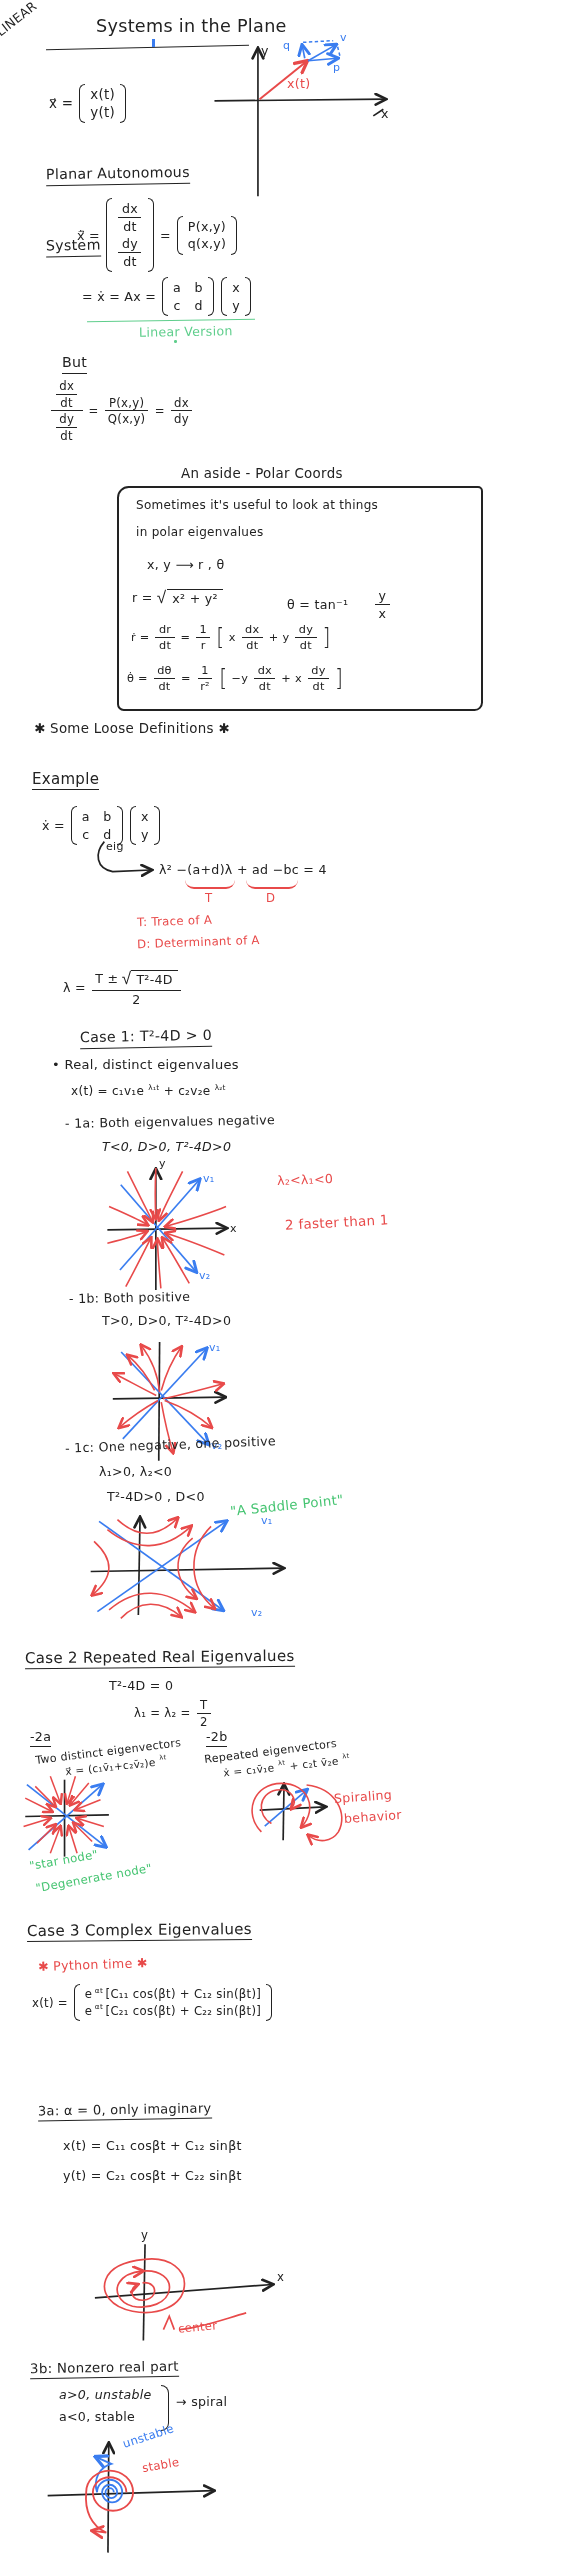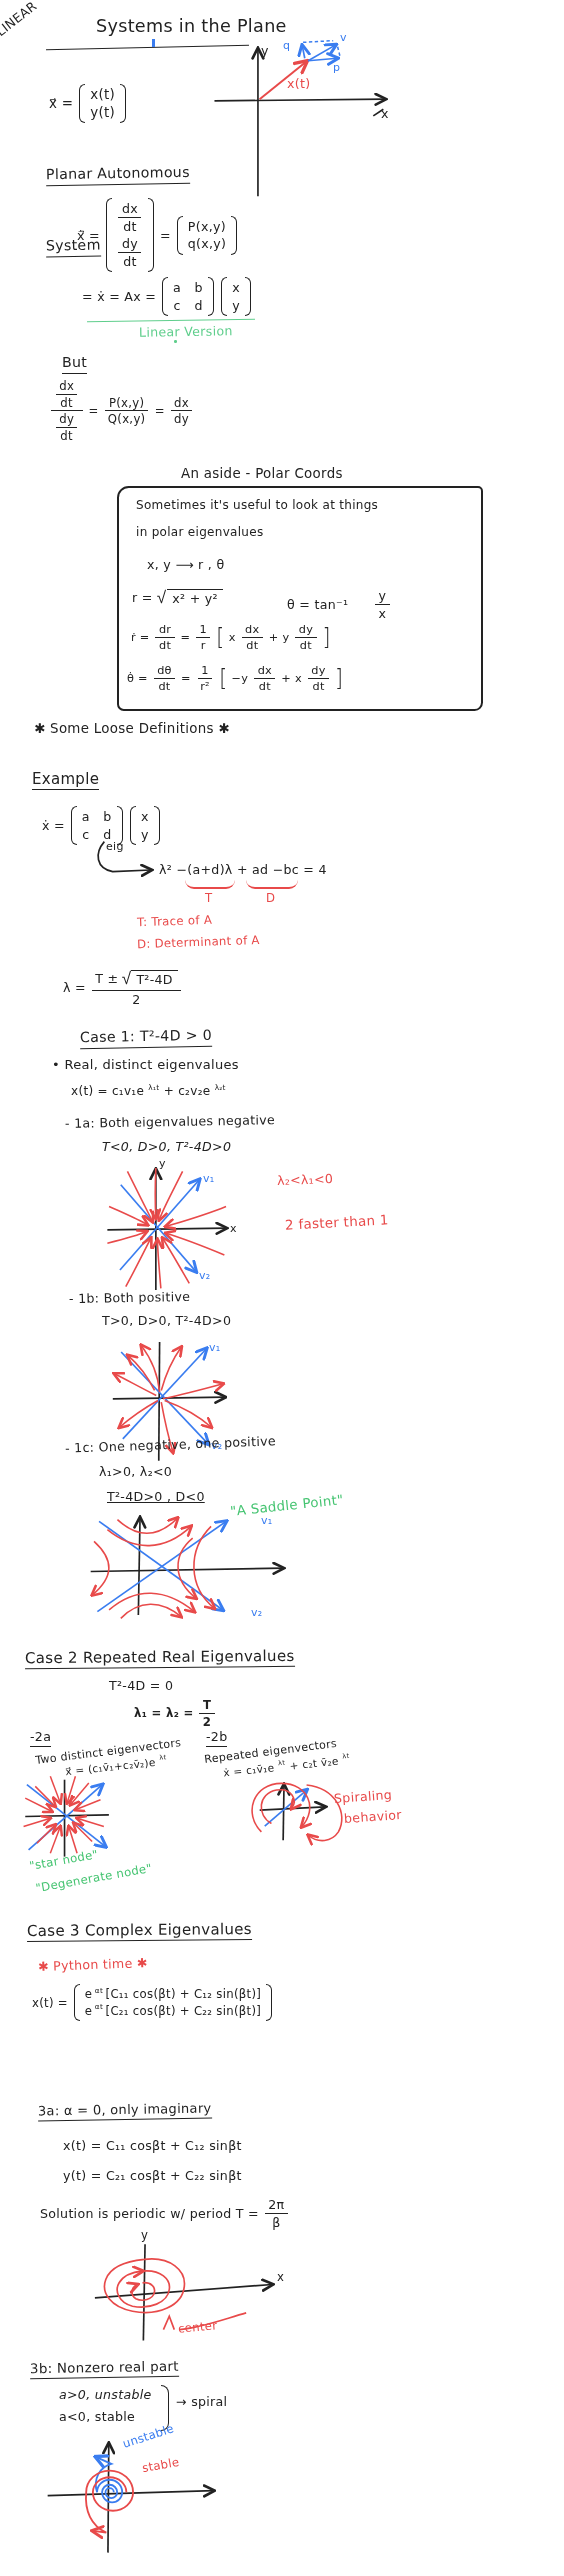--- a/index.html
+++ b/index.html
@@ -432,21 +432,21 @@
         <path d="M66,78 C70,100 74,118 80,138"></path>
       <path d="M70,76 C92,84 110,94 126,108"></path>
         <path d="M58,64 C50,48 40,34 26,22"></path>
     </g>
   </svg>
   <div class="t blue" style="left:209px;top:1342px;font-size:11px;">v₁</div>
   <div class="t blue" style="left:211px;top:1440px;font-size:11px;">v₂</div>
 
   <div class="t" style="left:65px;top:1438px;font-size:12.6px;transform:rotate(-2deg);">- 1c: One negative, one positive</div>
   <div class="t" style="left:99px;top:1465px;font-size:12.6px;">λ₁&gt;0, λ₂&lt;0</div>
-  <div class="t" style="left:107px;top:1490px;font-size:12.6px;text-decoration:underline;">T²-4D&gt;0 , D&lt;0</div>
+  <div class="t" style="left:107px;top:1490px;font-size:12.6px;">T²-4D&gt;0 , D&lt;0</div>
   <div class="t green" style="left:230px;top:1498px;font-size:13.4px;transform:rotate(-6deg);">"A Saddle Point"</div>
   <svg class="d" style="left:84px;top:1513px;" width="209" height="107" viewBox="0 0 250 128">
     <path d="M65,122 L67,6" fill="none" stroke="#222" stroke-width="2" marker-end="url(#ak)"></path>
     <path d="M8,70 L238,66" fill="none" stroke="#222" stroke-width="2" marker-end="url(#ak)"></path>
     <path d="M16,118 L170,10" fill="none" stroke="#3a7df0" stroke-width="2" marker-end="url(#ab)"></path>
     <path d="M18,10 L166,116" fill="none" stroke="#3a7df0" stroke-width="2" marker-end="url(#ab)"></path>
     <g fill="none" stroke="#e84a4a" stroke-width="1.9" marker-end="url(#ar)">
       <path d="M28,20 C60,46 96,46 128,16"></path>
         <path d="M40,8 C64,30 88,30 112,6"></path>
       <path d="M30,116 C62,88 98,90 132,118"></path>
@@ -454,21 +454,21 @@
       <path d="M12,34 C36,56 36,76 10,98"></path>
         <path d="M130,30 C106,50 106,80 134,102"></path>
       <path d="M152,16 C124,44 124,88 156,114"></path>
     </g>
   </svg>
   <div class="t blue" style="left:261px;top:1515px;font-size:11px;">v₁</div>
   <div class="t blue" style="left:251px;top:1607px;font-size:11px;">v₂</div>
 
   <div class="t u" style="left:25px;top:1649px;font-size:15px;transform:rotate(-0.5deg);">Case 2  Repeated Real Eigenvalues</div>
   <div class="t" style="left:109px;top:1679px;font-size:12.6px;">T²-4D = 0</div>
-  <div class="eq" style="left:134px;top:1698px;font-size:11.7px;font-weight:bold;">
+  <div class="eq" style="left:134px;top:1698px;font-size:11.7px;">
       <span class="txt">λ₁ = λ₂ =</span>
       <span class="frac">
         <span class="fn">
           <span class="txt">T</span>
         </span>
         <span class="fd">
           <span class="txt">2</span>
         </span>
       </span>
     </div>
@@ -541,32 +541,20 @@
             <span class="txt">[C₂₁ cos(βt) + C₂₂ sin(βt)]</span>
           </span>
         </span>
         <span class="mb r"></span>
       </span>
     </div>
 
   <div class="t u" style="left:38px;top:2103px;font-size:13px;transform:rotate(-1deg);">3a: α = 0, only imaginary</div>
   <div class="t" style="left:63px;top:2139px;font-size:12.6px;">x(t) = C₁₁ cosβt + C₁₂ sinβt</div>
   <div class="t" style="left:63px;top:2169px;font-size:12.6px;">y(t) = C₂₁ cosβt + C₂₂ sinβt</div>
-  <div class="eq" style="left:40px;top:2197px;font-size:12.6px;">
-      <span class="txt">Solution is periodic w/ period</span>
-      <span class="txt">T =</span>
-      <span class="frac">
-        <span class="fn">
-          <span class="txt">2π</span>
-        </span>
-        <span class="fd">
-          <span class="txt">β</span>
-        </span>
-      </span>
-    </div>
 
   <svg class="d" style="left:84px;top:2236px;" width="209" height="117" viewBox="0 0 250 140">
     <path d="M71,125 L73,10" fill="none" stroke="#222" stroke-width="2"></path>
     <path d="M13,74 L225,58" fill="none" stroke="#222" stroke-width="2" marker-end="url(#ak)"></path>
     <g fill="none" stroke="#e84a4a" stroke-width="2">
       <path d="M72,28 C104,24 122,42 120,60 C118,84 88,96 58,90 C32,85 20,68 26,52 C32,36 52,30 72,28"></path>
       <path d="M70,42 C92,40 104,52 102,64 C100,80 78,88 58,84 C42,80 36,66 42,56 C48,46 58,43 70,42" marker-end="url(#ar)"></path>
       <path d="M70,56 C80,55 86,61 84,68 C82,76 70,79 62,75 C55,71 56,61 64,58" marker-end="url(#ar)"></path>
       <path d="M95,112 L102,96 L108,112 M114,112 C140,110 166,100 194,92"></path>
     </g>

